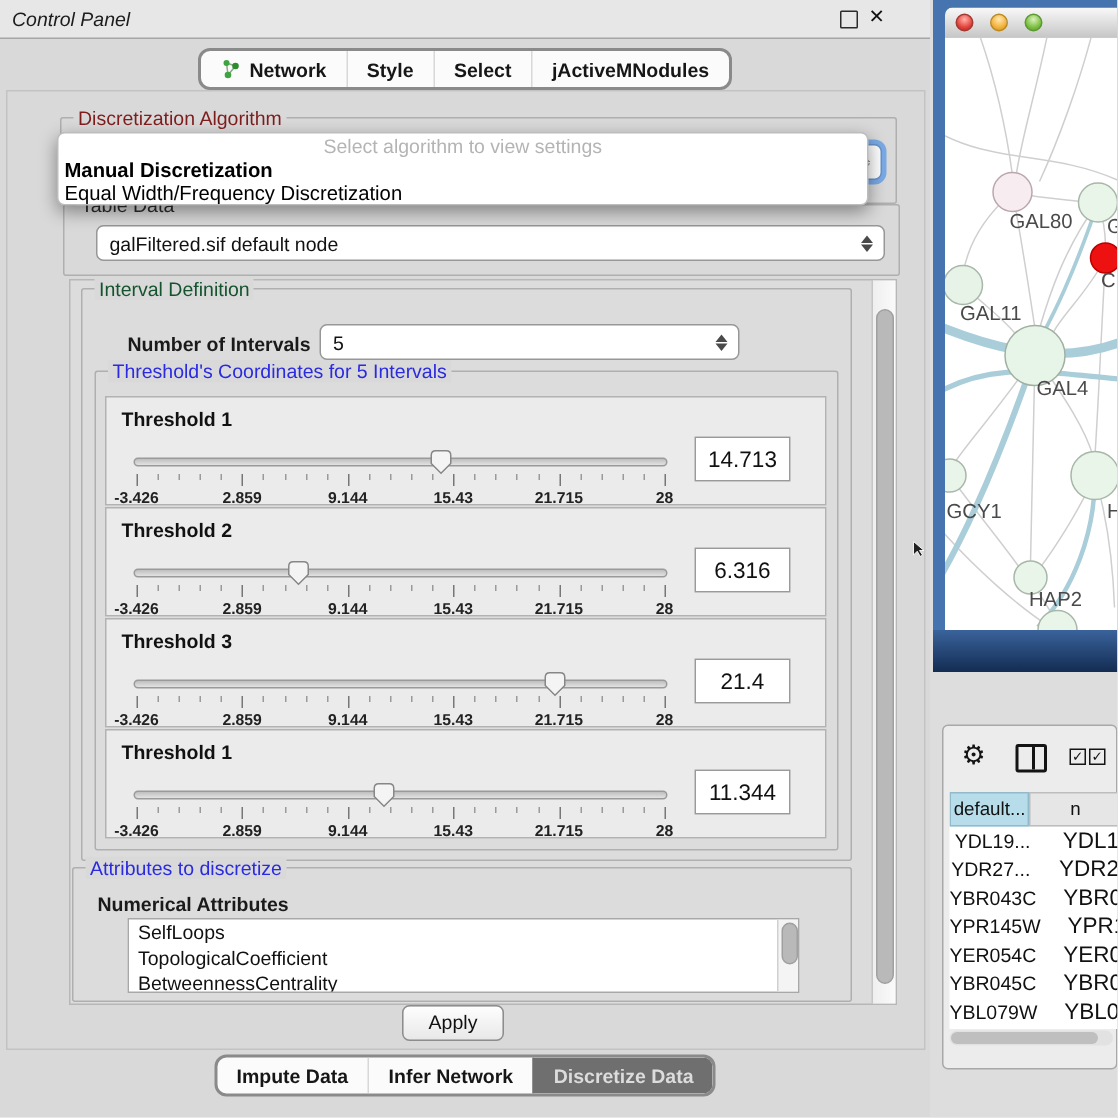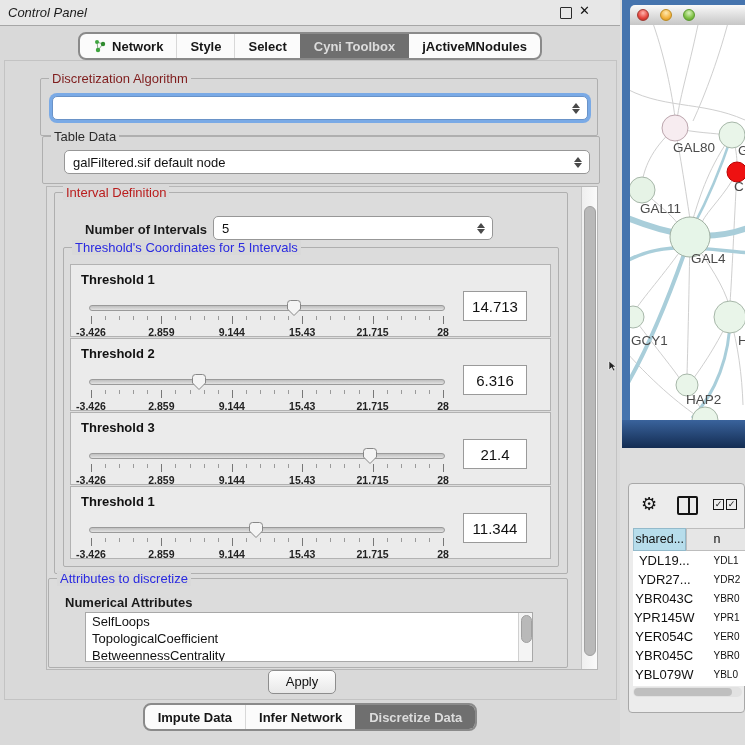--- a/index.html
+++ b/index.html
@@ -22,21 +22,21 @@
   .seg .tab.sel{background:#6F6F6F;color:#DCDCDC;border-left-color:#6F6F6F;}
   .seg .tab.sel + .tab{border-left-color:#6F6F6F;}
 
   
   .outer{left:4px;top:60px;width:611px;height:638px;border:1px solid #C3C3C3;background:#D9D9D9;}
 
   
   .group{position:absolute;border:1px solid #AFAFAF;border-radius:2px;}
   .gtitle{position:absolute;top:-8px;left:8px;background:#D9D9D9;padding:0 3px;font-size:13px;white-space:nowrap;}
   .gt-gray{color:#7f1d1d;}
-  .gt-green{color:#b91c1c;}
+  .gt-green{color:#14532d;}
   .gt-blue{color:#2A2AE0;}
 
   
   .combo{position:absolute;background:#fff;border:1px solid #979797;border-radius:5px;height:24px;line-height:24px;padding-left:8px;font-size:13px;color:#111;box-sizing:border-box;}
   .combo .stepper{position:absolute;right:4px;top:0;width:14px;height:100%;display:flex;flex-direction:column;align-items:center;justify-content:center;gap:1px;}
   .combo .stepper i{width:0;height:0;border-left:4px solid transparent;border-right:4px solid transparent;}
   .combo .stepper .up{border-bottom:5px solid #4a4a4a;}
   .combo .stepper .dn{border-top:5px solid #4a4a4a;}
   .combo.focusring{box-shadow:0 0 0 3px rgba(98,158,233,.8);border-color:#6A93C8;}
 
@@ -90,21 +90,21 @@
   .gear{position:absolute;left:12px;top:9px;font-size:18px;color:#141414;}
   .colico{position:absolute;left:48px;top:12px;width:17px;height:15px;border:2px solid #141414;border-radius:2px;}
   .colico i{position:absolute;left:50%;top:0;width:2px;height:100%;background:#141414;}
   .cbico{position:absolute;top:15px;width:9px;height:9px;border:1.5px solid #141414;font-size:9px;line-height:9px;text-align:center;color:#141414;}
   .ttable{position:absolute;left:4px;top:44px;width:113px;height:158px;background:#fff;overflow:hidden;}
   .thead{display:flex;height:23px;}
   .thc{box-sizing:border-box;border:1px solid #BDBDBD;background:#E6E6E6;font-size:12.5px;line-height:21px;text-align:center;color:#111;}
   .thc.sel{background:#B7DDEB;border-color:#93BACB;}
   .trow{display:flex;height:19px;gap:12px;}
   .tc1{width:77px;text-align:center;font-size:13px;line-height:19px;color:#111;}
-  .tc2{width:40px;padding-left:6px;font-size:10px;line-height:19px;color:#111;}
+  .tc2{width:40px;padding-left:6px;font-size:15px;line-height:19px;color:#111;}
   .hscroll{position:absolute;left:4px;top:203px;width:109px;height:10px;background:#E2E2E2;border-radius:5px;}
   .hthumb{position:absolute;left:1px;top:1px;width:98px;height:8px;background:#BFBFBF;border-radius:4px;}
 
   svg text{font-family:"Liberation Sans","DejaVu Sans",sans-serif;}
 </style>
 </head>
 <body>
 
 <div id="app">
 
@@ -126,41 +126,43 @@
           <circle cx="5" cy="11" r="2.2" fill="#3FA43F"></circle>
         </svg>
         <span>Network</span>
       </div>
       <div class="tab">
           <span>Style</span>
         </div>
       <div class="tab">
           <span>Select</span>
         </div>
-      <div class="tab sel">
-          <span>Cyni Toolbox</span>
-        </div>
       <div class="tab">
           <span>jActiveMNodules</span>
         </div>
     </div>
   </div>
 
   <div class="abs outer"></div>
 
   <div class="group" style="left:40px;top:78px;width:556px;height:56px;">
     <div class="gtitle gt-gray">Discretization Algorithm</div>
   </div>
   <div class="combo focusring" style="left:52px;top:96px;width:536px;">
     <div class="stepper">
         <i class="up"></i>
         <i class="dn"></i>
       </div>
   </div>
 
+  <div class="abs popup">
+    <div class="hint">Select algorithm to view settings</div>
+    <div class="opt b">Manual Discretization</div>
+    <div class="opt">Equal Width/Frequency Discretization</div>
+  </div>
 
   <div class="group" style="left:42px;top:136px;width:556px;height:46px;">
     <div class="gtitle" style="color:#2b2b2b;">Table Data</div>
   </div>
   <div class="combo" style="left:64px;top:150px;width:526px;">
     <span>galFiltered.sif default node</span>
     <div class="stepper">
         <i class="up"></i>
         <i class="dn"></i>
       </div>
@@ -490,21 +492,21 @@
       <div class="tp-toolbar">
         <div class="gear">⚙</div>
         <div class="colico">
             <i></i>
           </div>
         <div class="cbico" style="left:84px;">✓</div>
         <div class="cbico" style="left:97px;">✓</div>
       </div>
       <div class="ttable">
         <div class="thead">
-          <div class="thc sel" style="width:77px;">shared...</div>
+          <div class="thc sel" style="width:77px;">default...</div>
           <div class="thc" style="width:74px;padding-left:26px;text-align:left;">n</div>
         </div>
         <div>
             <div class="trow">
               <div class="tc1">YDL19...</div>
               <div class="tc2">YDL1</div>
             </div>
             <div class="trow">
               <div class="tc1">YDR27...</div>
               <div class="tc2">YDR2</div>

